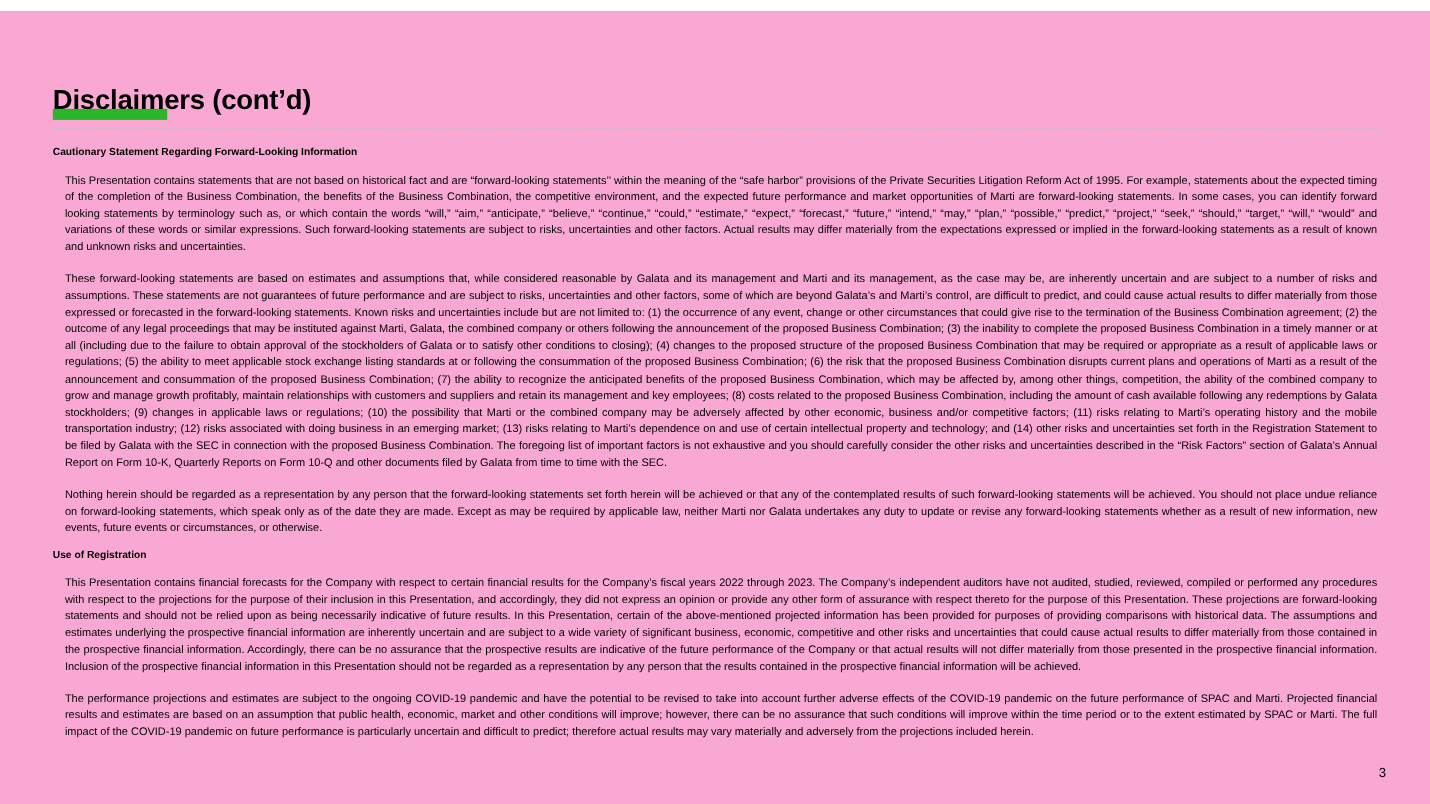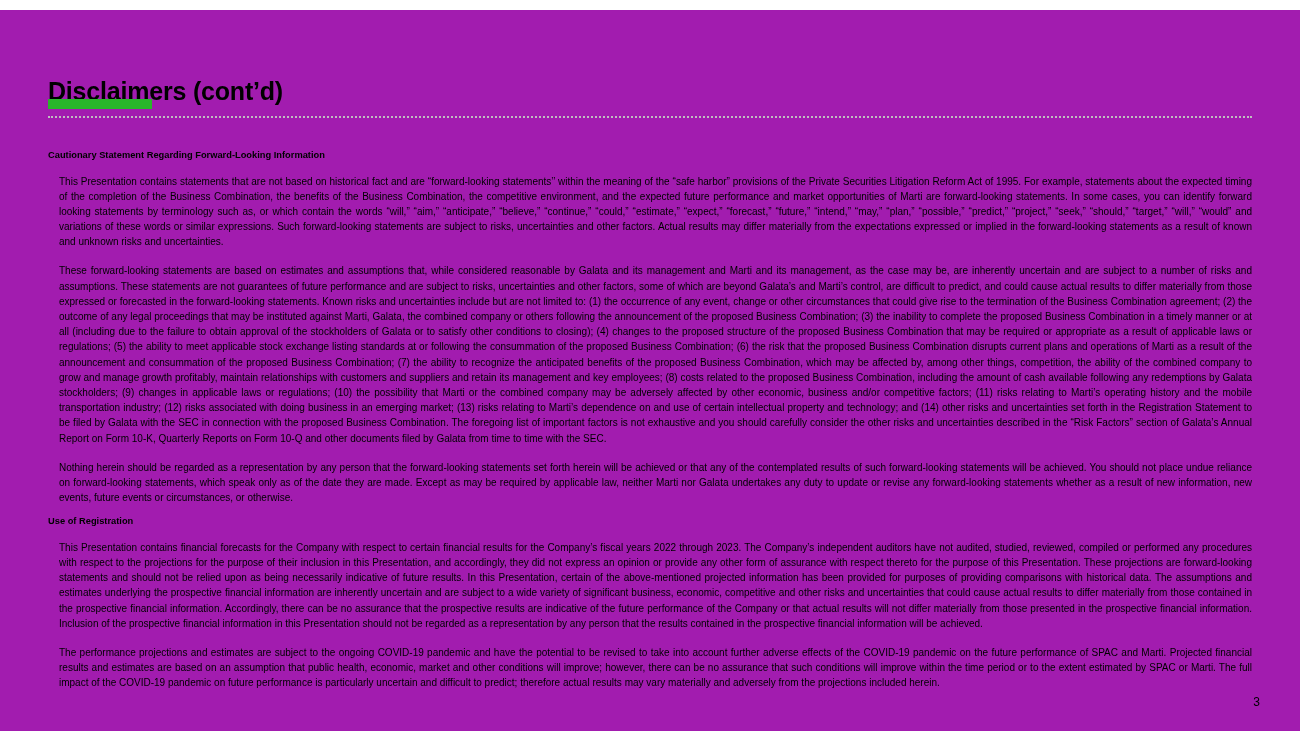--- a/index.html
+++ b/index.html
@@ -12,21 +12,21 @@
     height: 731px;
     background: #ffffff;
     font-family: "Liberation Sans", sans-serif;
     color: #000000;
     position: relative;
     overflow: hidden;
   }
   .slide {
     position: absolute;
     inset: 0;
-    background: #a21caf;
+    background: #f9a8d4;
     text-decoration: underline;
   }
   .top-bar {
     position: absolute;
     left: 0;
     top: 0;
     width: 1300px;
     height: 10px;
     background: #ffffff;
   }
@@ -51,21 +51,21 @@
     position: absolute;
     left: 48px;
     top: 116px;
     width: 1204px;
     height: 0;
     border-top: 2px dotted #bfbfbf;
   }
   .content {
     position: absolute;
     left: 48px;
-    top: 149px;
+    top: 132px;
     width: 1204px;
   }
   .section-head {
     font-size: 9.3px;
     font-weight: bold;
     color: #000000;
     margin: 0 0 12px 0;
     line-height: 1.35;
   }
   p.body-text {

